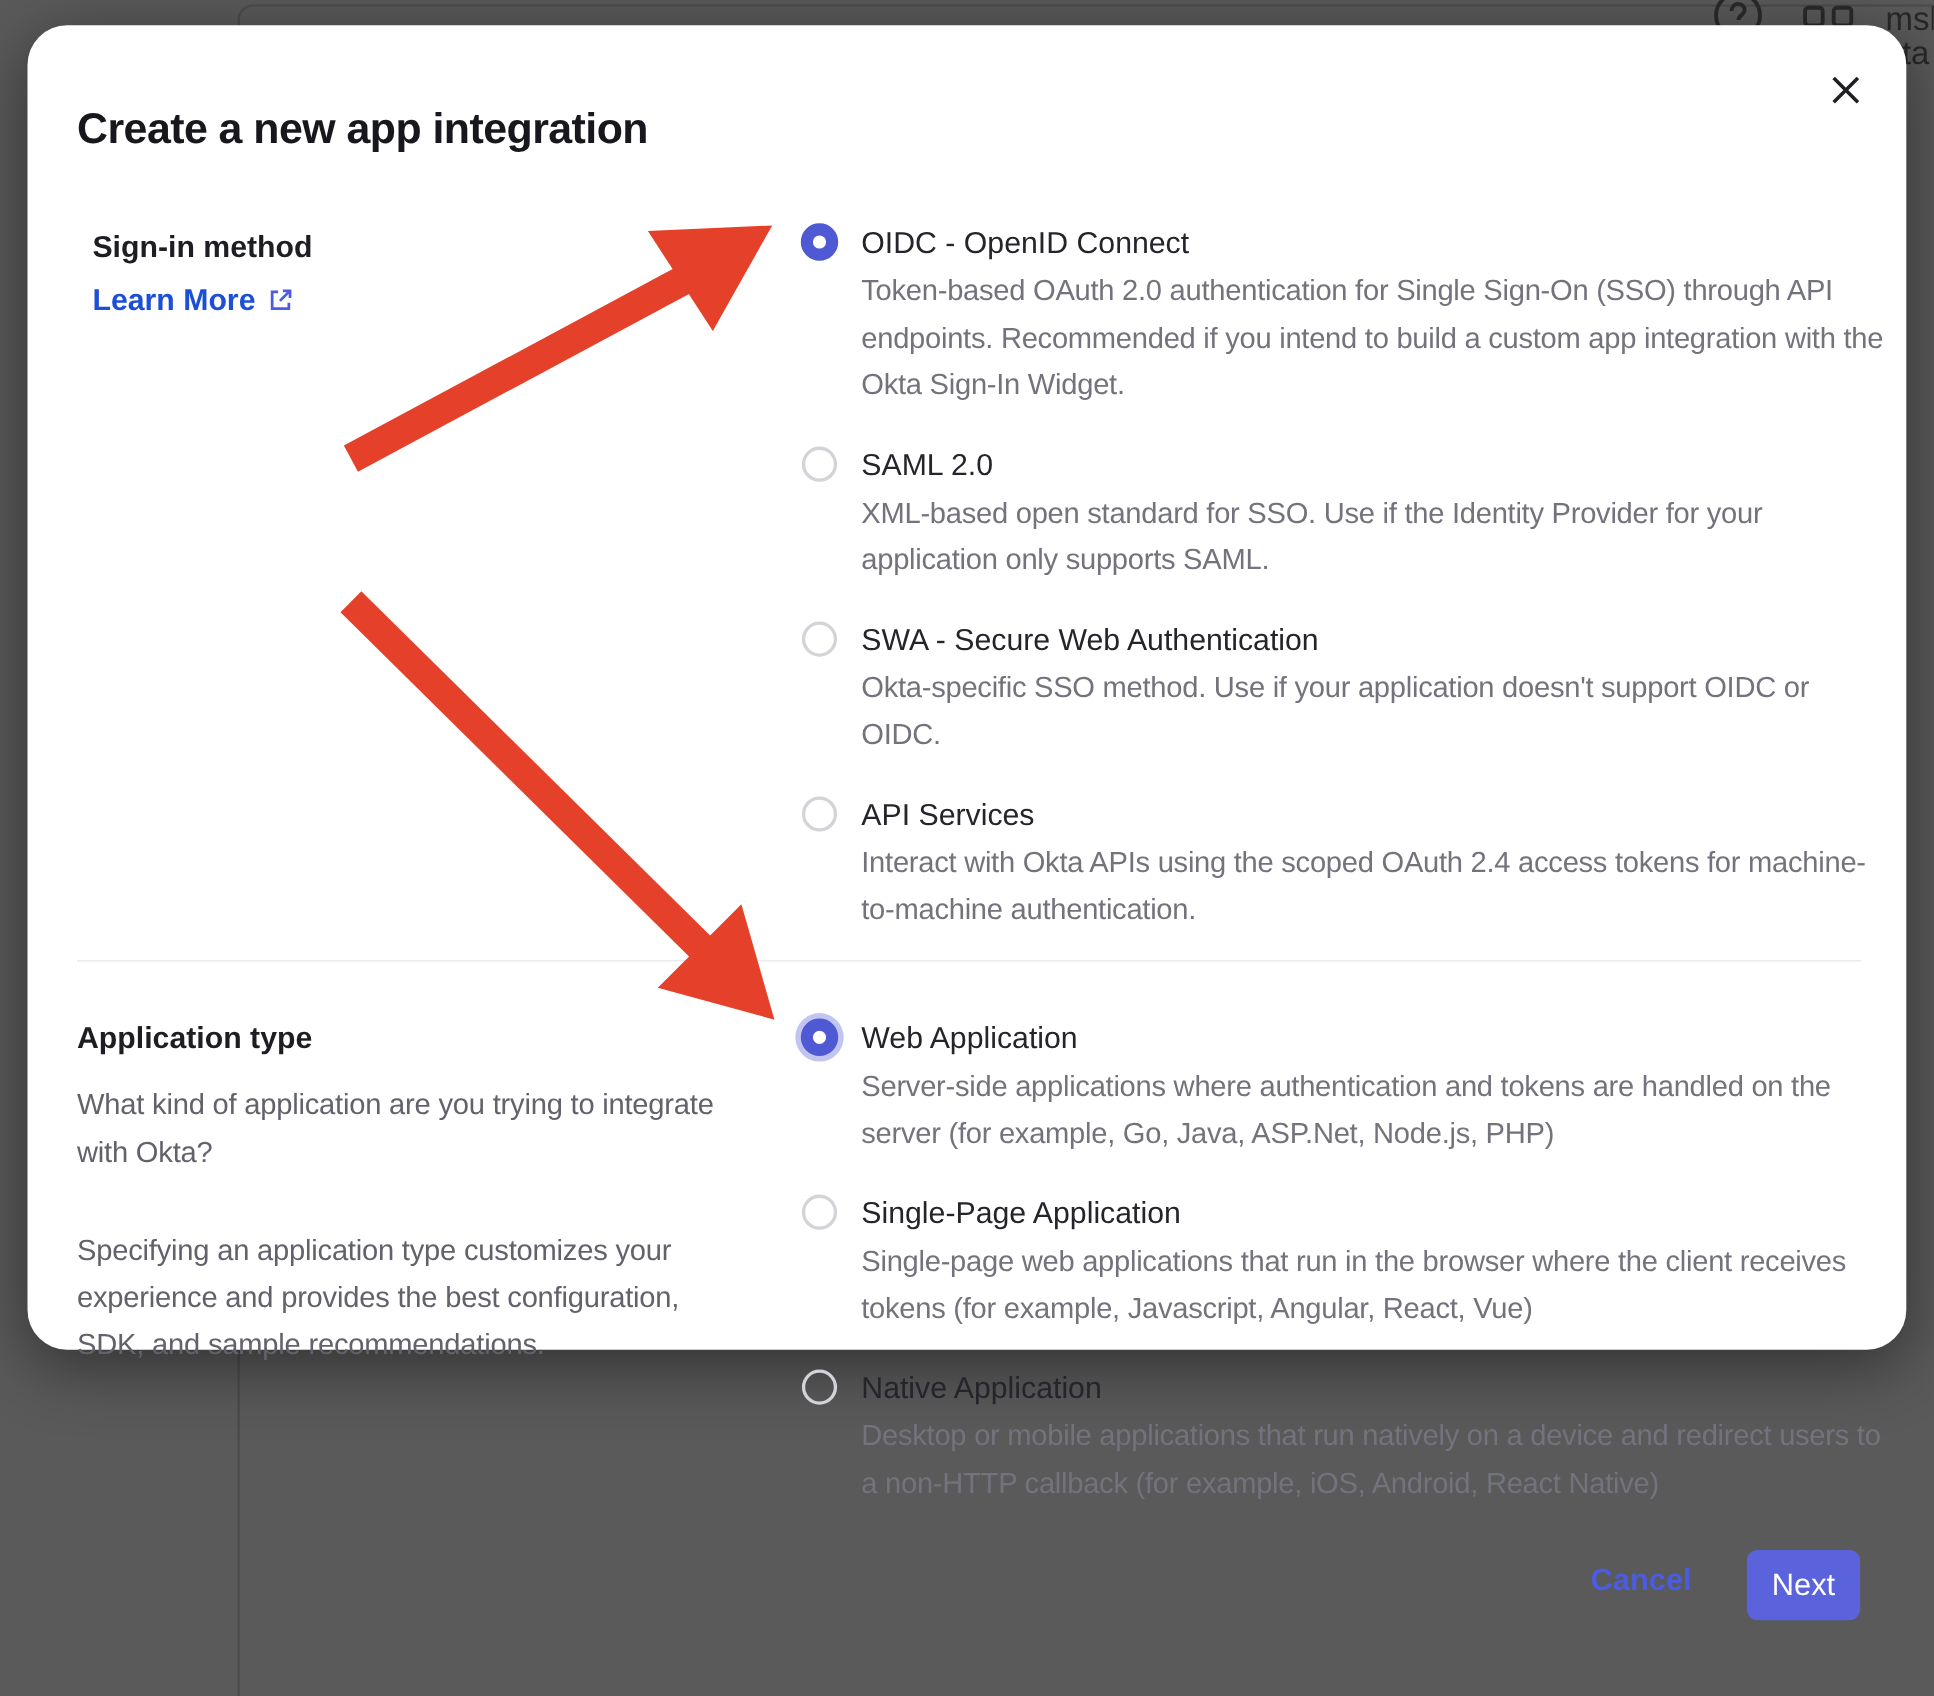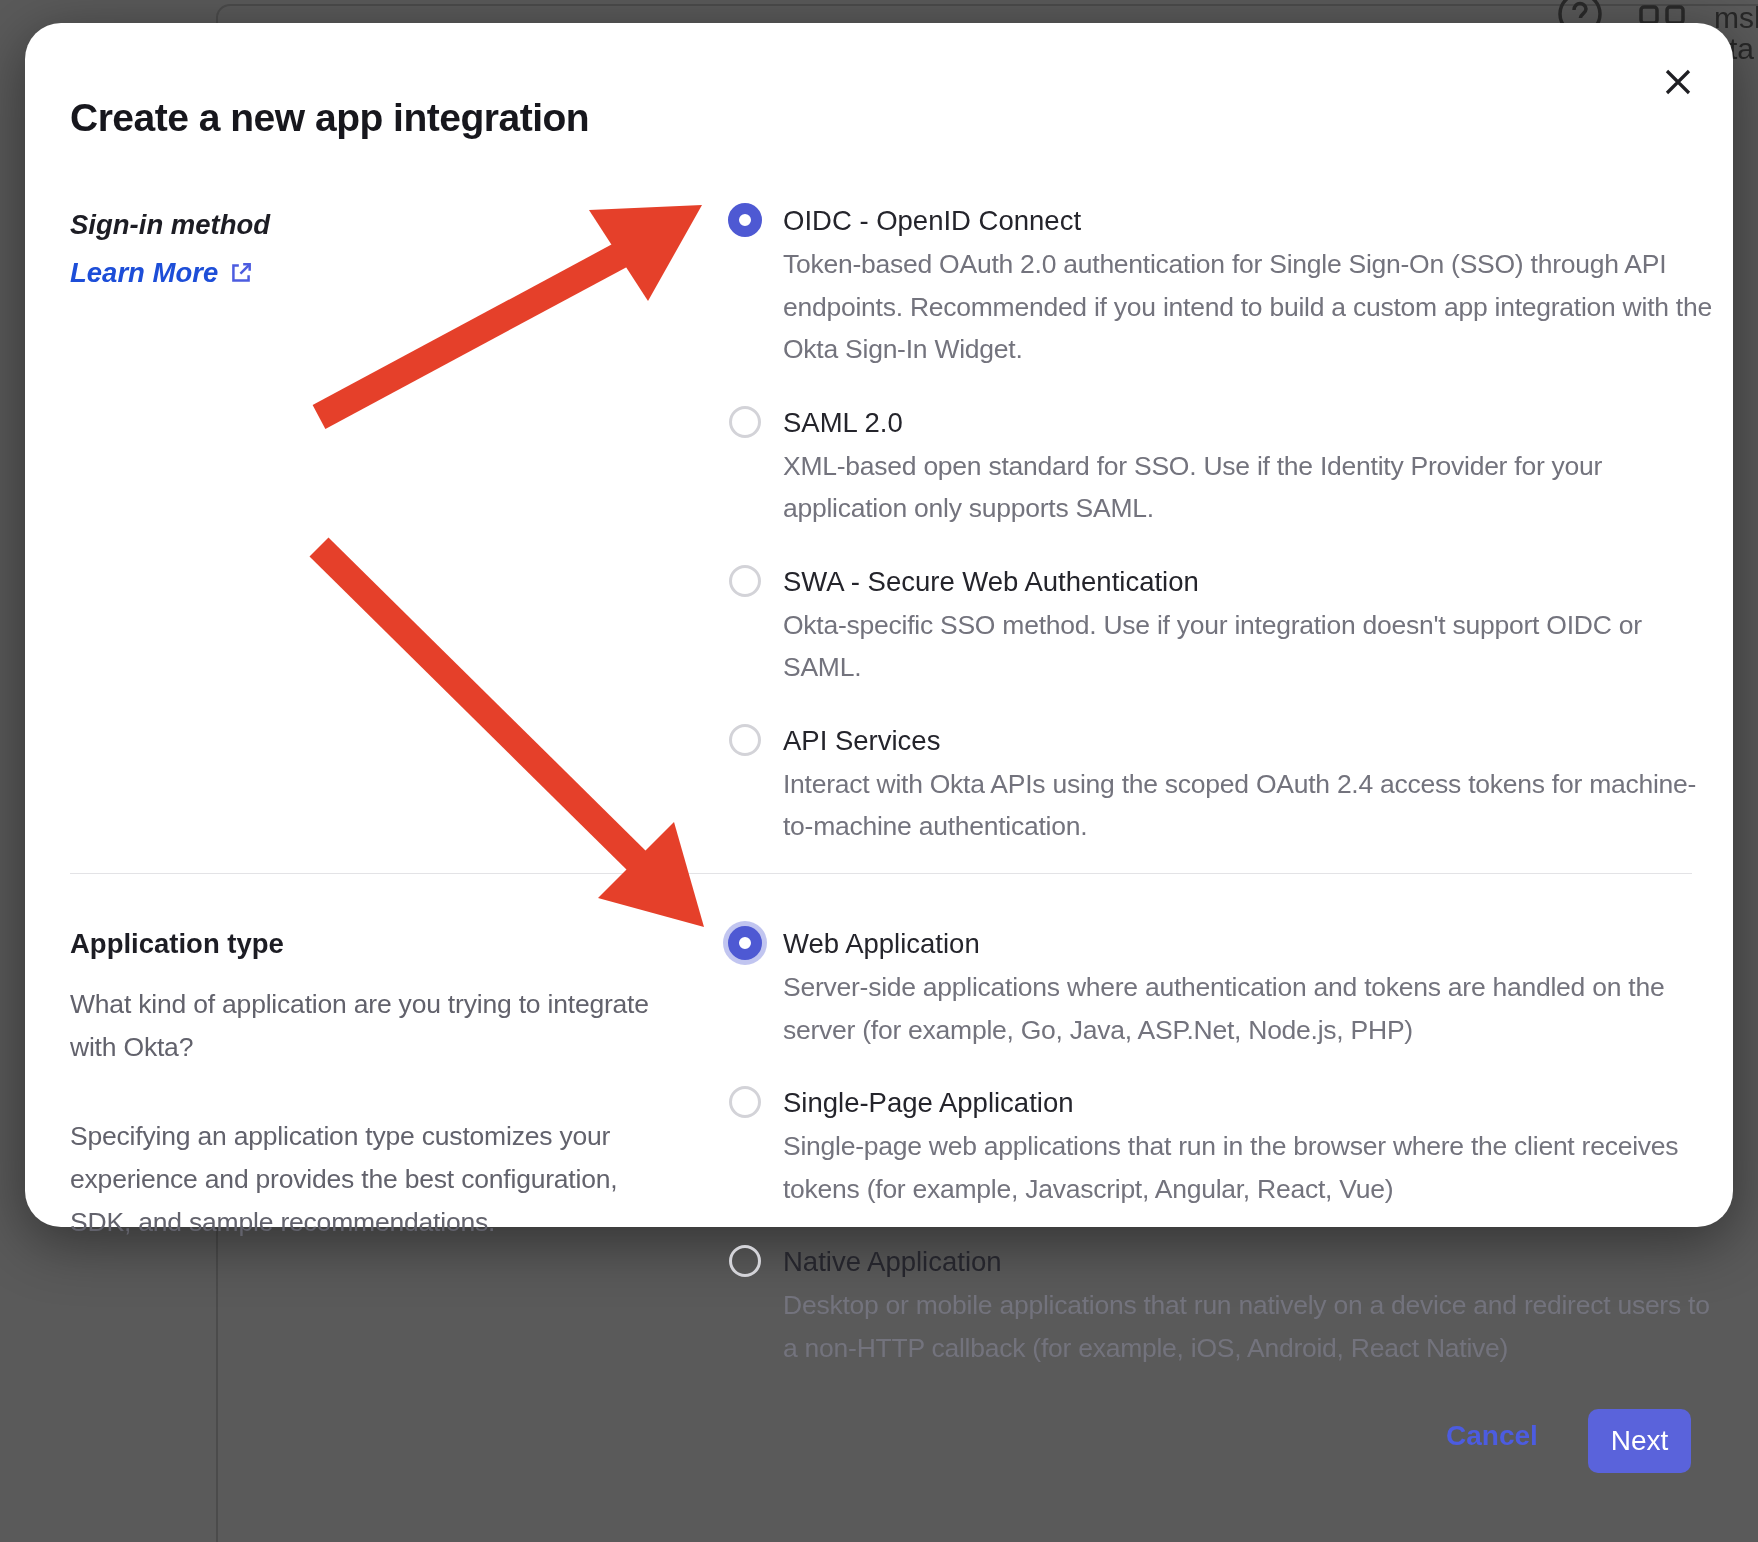--- a/index.html
+++ b/index.html
@@ -19,21 +19,21 @@
          background:#FFFFFF;border-radius:36px;z-index:2;
          box-shadow:0 14px 60px rgba(0,0,0,0.45);}
   .close-btn{position:absolute;left:1634px;top:40px;width:38px;height:38px;
              background:none;border:none;padding:0;cursor:pointer;}
   .dialog-title{position:absolute;left:45px;top:73px;margin:0;
                 font-size:39px;font-weight:700;color:#17171D;letter-spacing:-0.5px;}
 
   .sec-label{font-size:27.5px;font-weight:700;color:#1D1D24;line-height:43px;}
   .para{font-size:26.5px;color:#62626C;line-height:43px;width:612px;letter-spacing:-0.2px;}
 
-  .row1-left{position:absolute;left:45px;top:180px;font-style:italic;}
+  .row1-left{position:absolute;left:59px;top:180px;}
   .row1-opts{position:absolute;left:703px;top:176px;width:975px;}
   .row2-left{position:absolute;left:45px;top:899px;}
   .row2-opts{position:absolute;left:703px;top:899px;width:975px;}
   .divider{position:absolute;left:45px;top:850px;width:1622px;height:1px;background:#E3E3E6;}
 
   .learn-more{display:flex;align-items:center;gap:10px;margin-top:11px;
               color:#1d4ed8;font-size:27.5px;font-weight:700;text-decoration:none;cursor:pointer;}
 
   .opt{display:flex;gap:21px;margin-bottom:30px;cursor:pointer;}
   .radio{width:34px;height:34px;border-radius:50%;flex:0 0 auto;margin-top:4px;box-sizing:border-box;}
@@ -114,21 +114,21 @@
         <span class="radio unsel"></span>
         <div>
           <div class="opt-label">SAML 2.0</div>
           <div class="opt-desc">XML-based open standard for SSO. Use if the Identity Provider for your application only supports SAML.</div>
         </div>
       </div>
       <div class="opt">
         <span class="radio unsel"></span>
         <div>
           <div class="opt-label">SWA - Secure Web Authentication</div>
-          <div class="opt-desc">Okta-specific SSO method. Use if your integration doesn't support OIDC or SAML.</div>
+          <div class="opt-desc">Okta-specific SSO method. Use if your application doesn't support OIDC or OIDC.</div>
         </div>
       </div>
       <div class="opt">
         <span class="radio unsel"></span>
         <div>
           <div class="opt-label">API Services</div>
           <div class="opt-desc">Interact with Okta APIs using the scoped OAuth 2.4 access tokens for machine-to-machine authentication.</div>
         </div>
       </div>
     </div>

